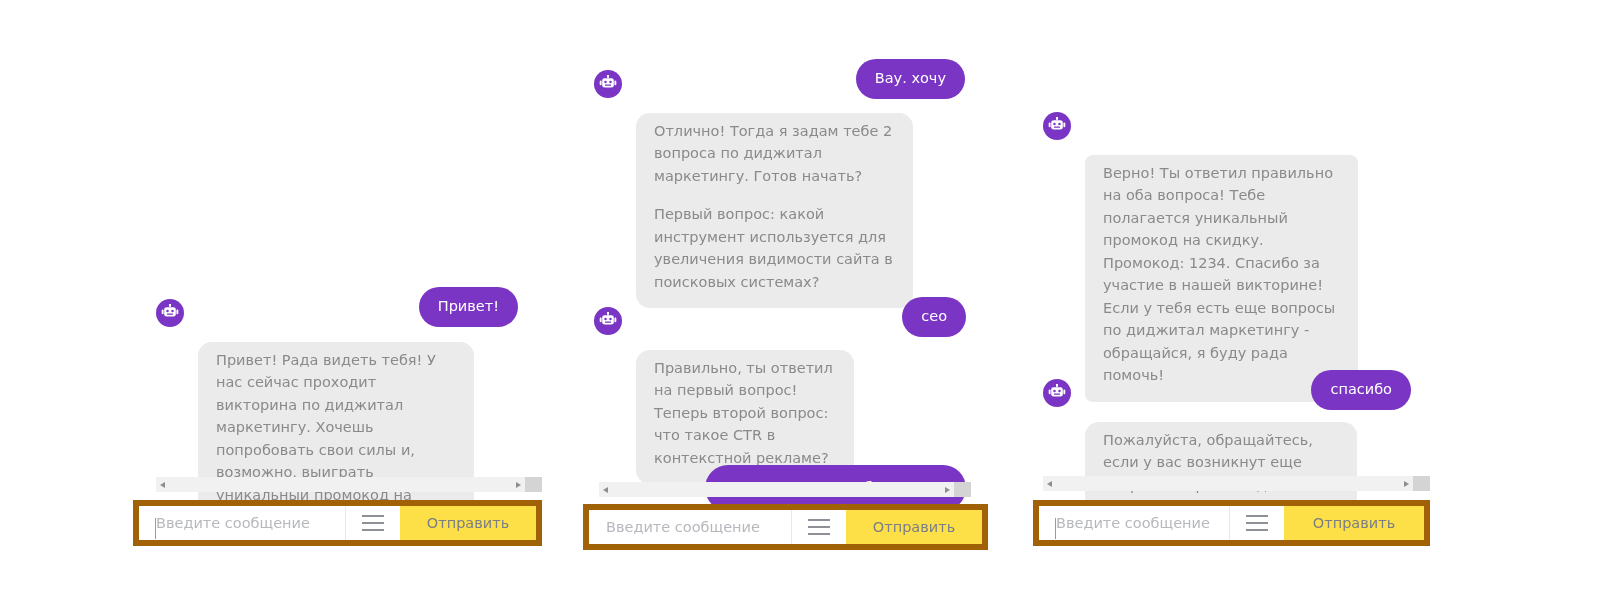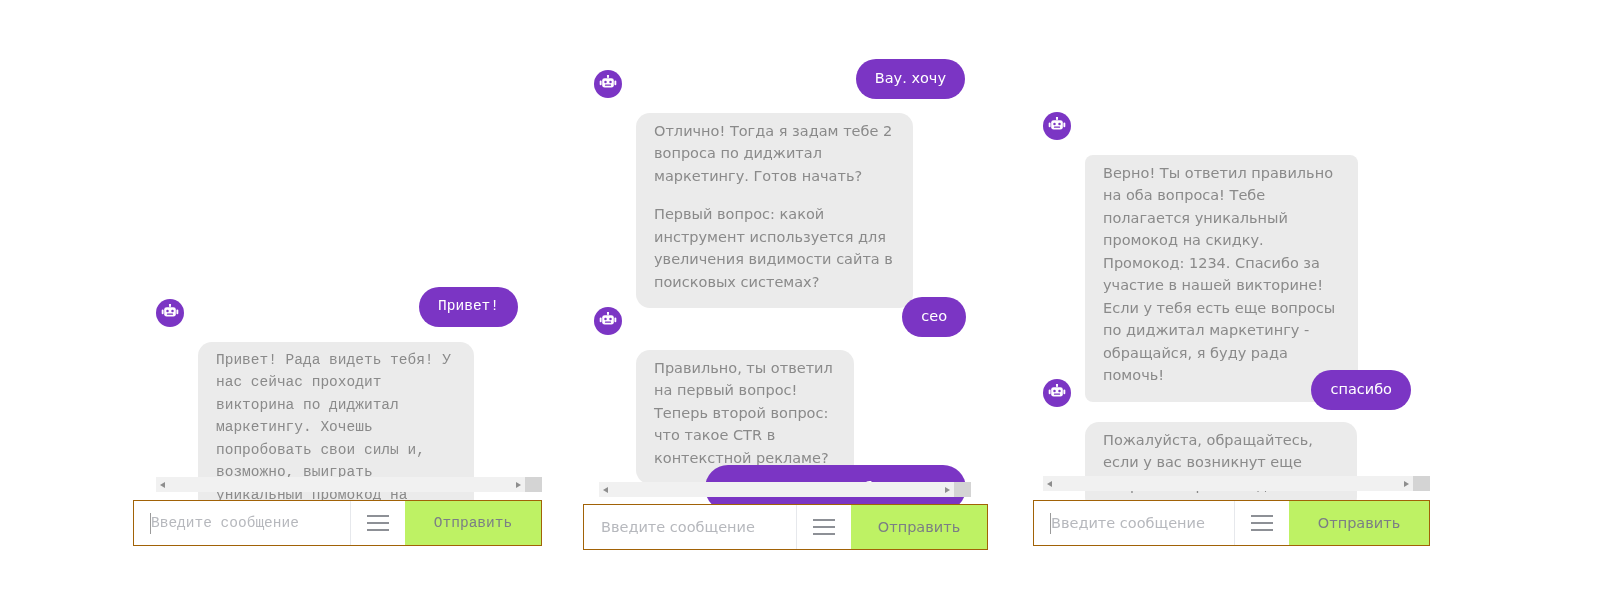--- a/index.html
+++ b/index.html
@@ -109,21 +109,21 @@
     background: #d4d4d4;
   }
 
   
   .composer {
     position: absolute;
     display: flex;
     align-items: stretch;
     height: 46px;
     background: #ffffff;
-    border: 1px solid #a16207;
+    border: 6px solid #a16207;
     box-sizing: border-box;
   }
   .composer .input {
     flex: 1 1 auto;
     display: flex;
     align-items: center;
     padding-left: 17px;
     color: #b6b8bd;
     font-size: 14.5px;
     border-right: 1px solid #e6e8ec;
@@ -147,30 +147,30 @@
     display: block;
     width: 22px;
     height: 2px;
     background: #8d9096;
     box-shadow: 0 -7px 0 #8d9096, 0 7px 0 #8d9096;
   }
   .composer .send-btn {
     display: flex;
     align-items: center;
     justify-content: center;
-    background: #bef264;
+    background: #fde047;
     color: #7b7e85;
     font-size: 14.5px;
     padding: 0 16px;
   }
 </style>
 </head>
 <body>
 
-<div class="panel" style="left:133px; width:409px;font-family:Liberation Mono, monospace;">
+<div class="panel" style="left:133px; width:409px;">
 
   <div class="chat-area">
 
     <div class="msg-row user" style="right:24px; top:242px;">
       <div class="bubble user">Привет!</div>
     </div>
 
     <div class="msg-row bot" style="left:23px; top:297px; width:340px;">
       <div class="avatar">
         <svg width="18" height="18" viewBox="0 0 18 18" aria-hidden="true">

